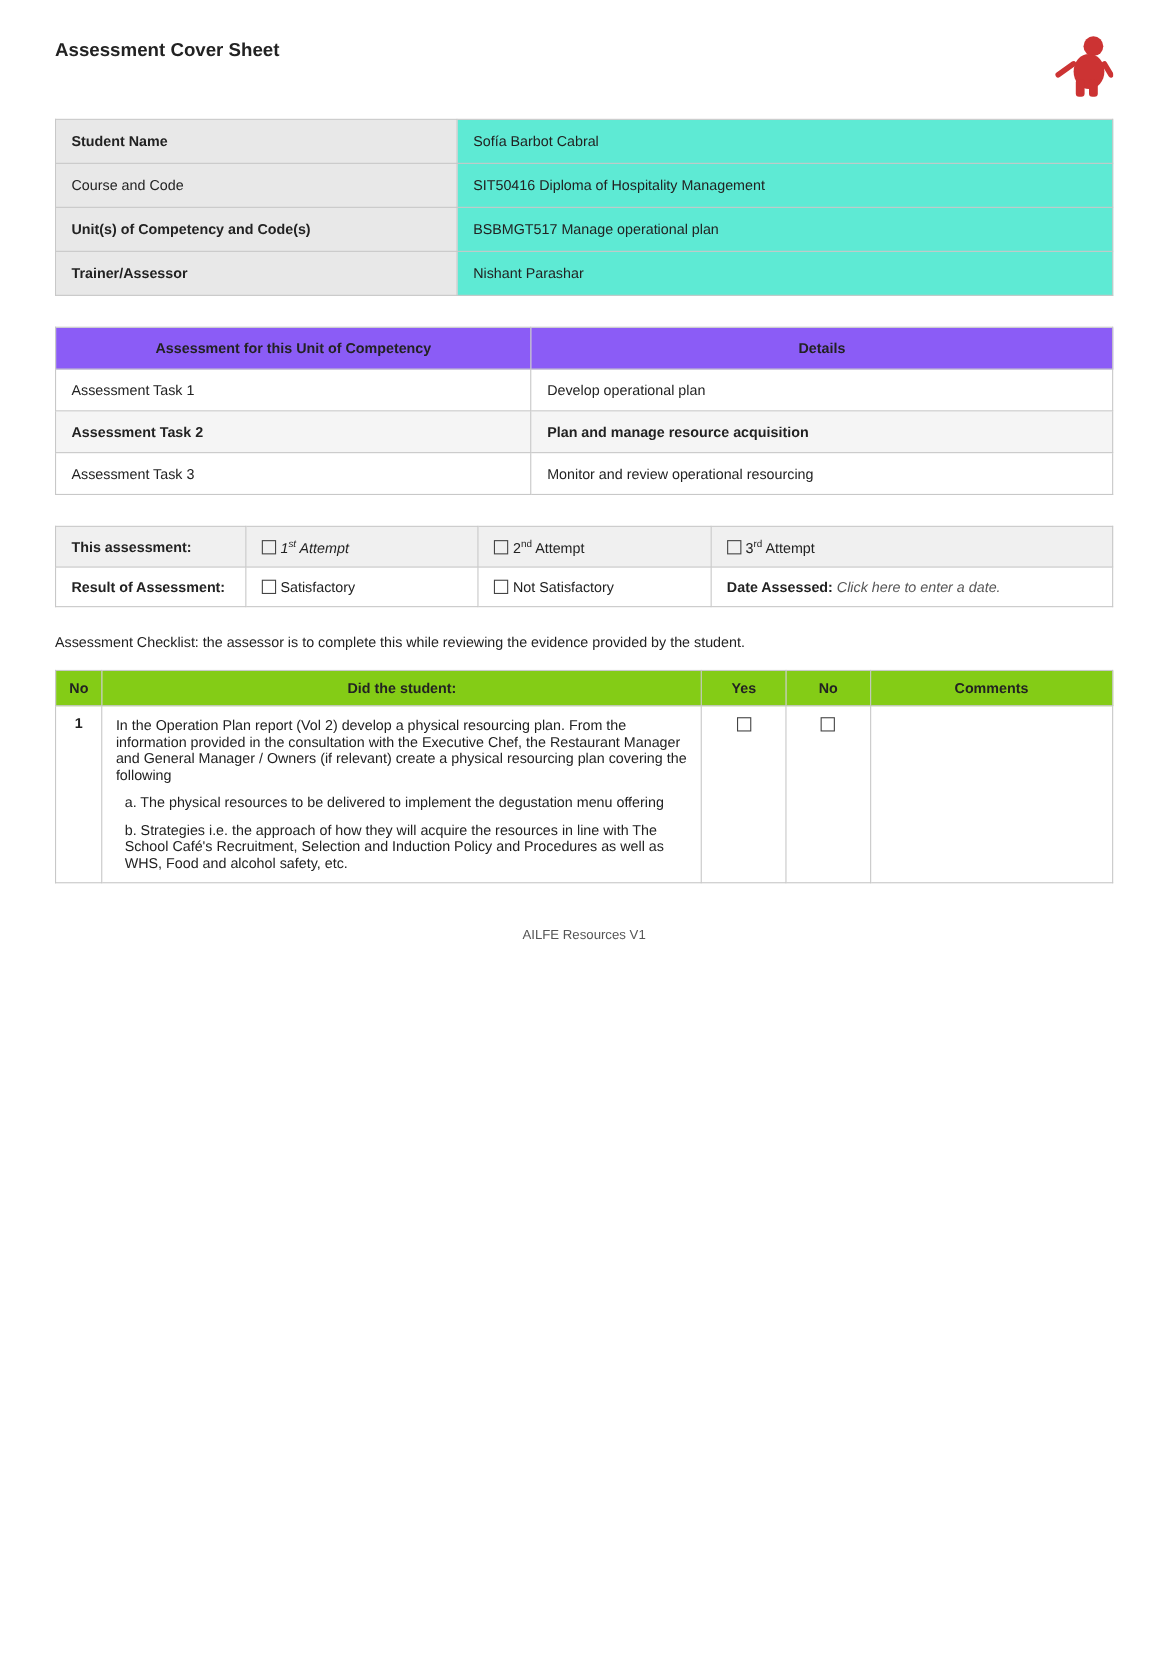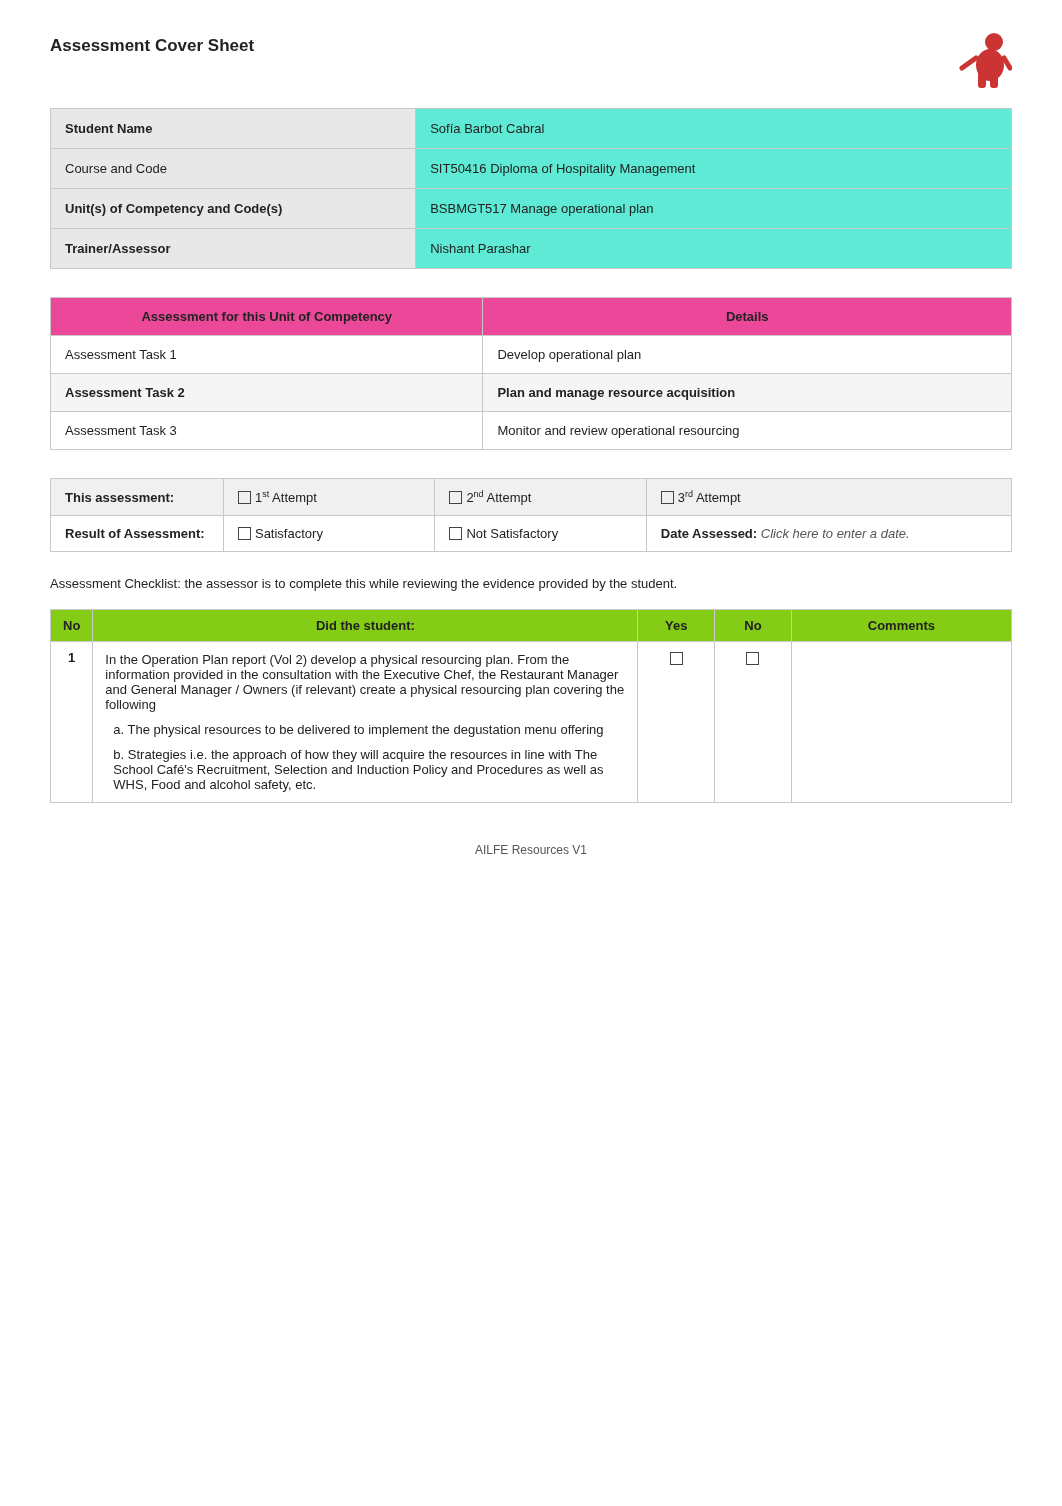--- a/index.html
+++ b/index.html
@@ -78,21 +78,21 @@
     .unit-table tr:nth-child(6) td:first-child {
       font-weight: bold;
     }
     .unit-table tr:nth-child(even) {
       background: #f5f5f5;
     }
     .unit-table tr:nth-child(odd) {
       background: #fff;
     }
     .unit-table .header-row th {
-      background: #ec4899;
+      background: #8b5cf6;
     }
 
     
     .attempt-table {
       width: 100%;
       border-collapse: collapse;
       margin-bottom: 16px;
     }
     .attempt-table td {
       padding: 10px 14px;
@@ -247,21 +247,21 @@
         <td>Assessment Task 3</td>
         <td>Monitor and review operational resourcing</td>
       </tr>
     </tbody>
 </table>
 
 <table class="attempt-table">
   <tbody>
     <tr>
       <td style="font-weight:bold; width:18%;">This assessment:</td>
-      <td style="width:22%;">
+      <td style="width:22%;font-style:italic;">
         <div class="at-item">
           <span class="checkbox-empty"></span>
           <span style="font-size:13px;">1<sup>st</sup> Attempt</span>
         </div>
       </td>
       <td style="width:22%;">
         <div class="at-item">
           <span class="checkbox-empty"></span>
           <span style="font-size:13px;">2<sup>nd</sup> Attempt</span>
         </div>

